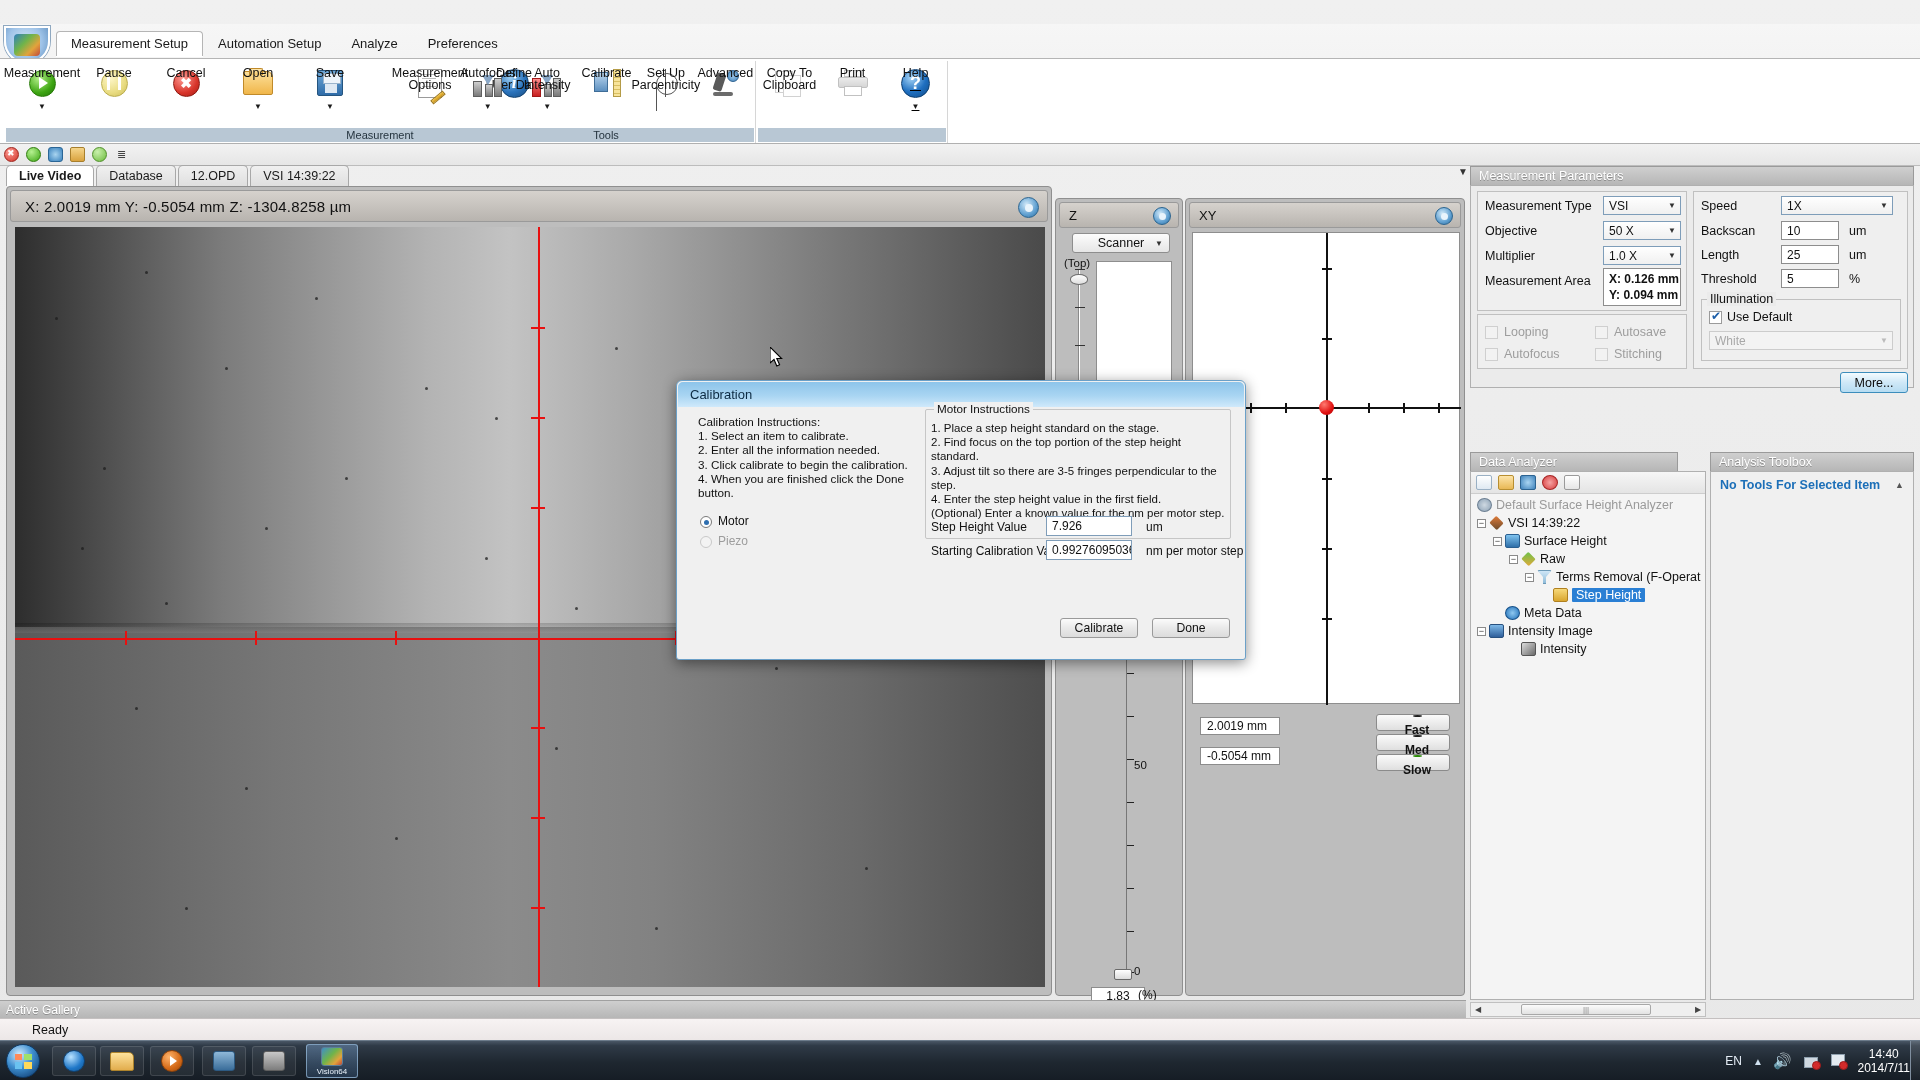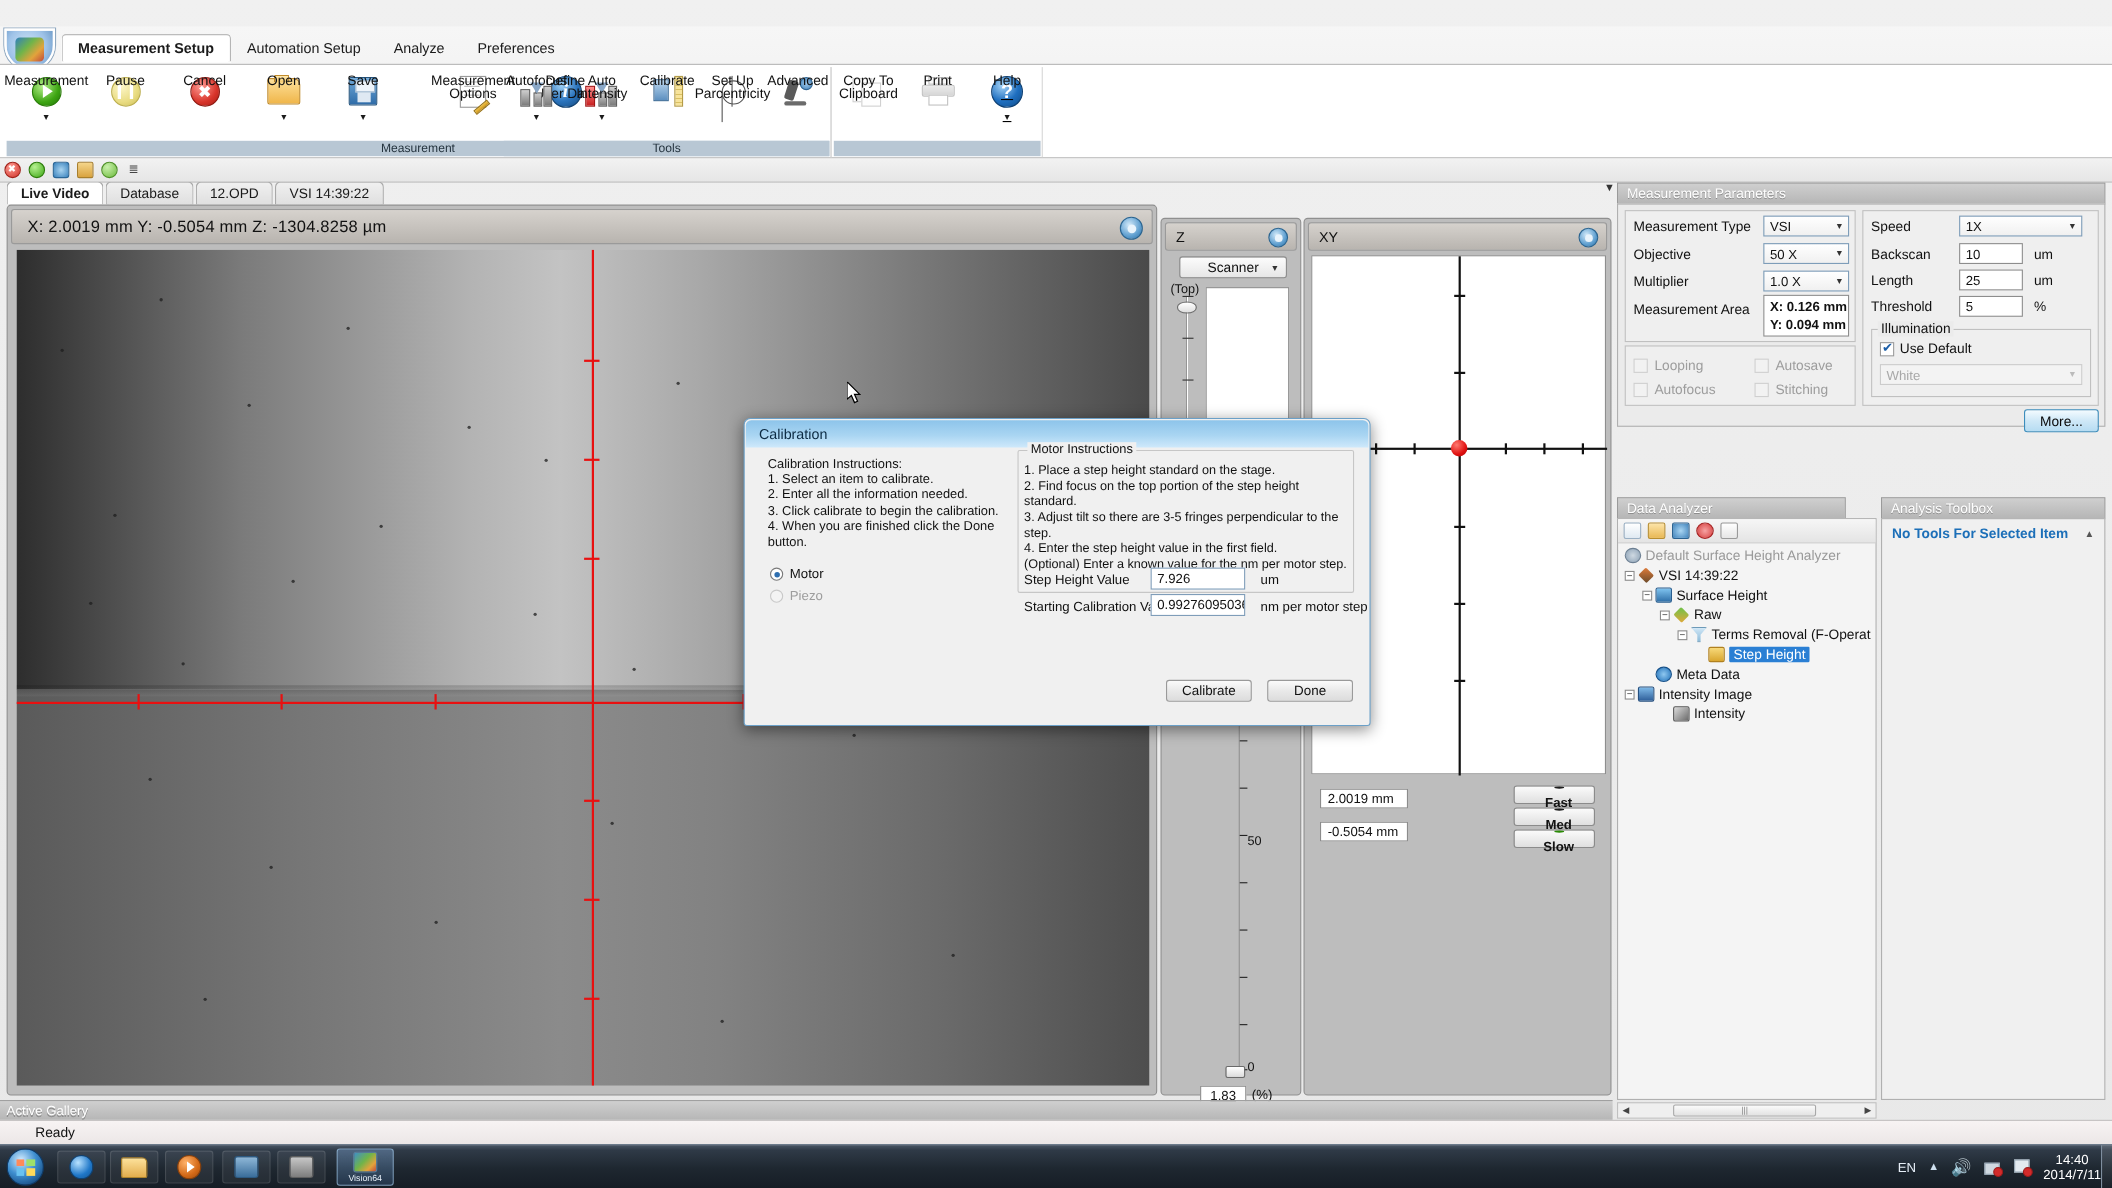--- a/index.html
+++ b/index.html
@@ -43,21 +43,21 @@
   .orb .globe { width:26px; height:22px; border-radius:4px;
     background: linear-gradient(135deg,#2f7fbf 0%, #6fb44a 40%, #e2a33c 70%, #c0483b 100%); }
 
   .rtabs { position:absolute; left:56px; top:6px; display:flex; align-items:flex-end; height:26px; }
   .rtab {
     padding:4px 14px 5px 14px; font-size:13px; color:#1a1a1a;
     border:1px solid transparent; border-bottom:none; cursor:default;
   }
   .rtab.active {
     background:#ffffff; border-color:#b5b5b5;
-    border-radius:4px 4px 0 0; font-weight:bold;
+    border-radius:4px 4px 0 0; font-weight:normal;
     box-shadow: 0 1px 0 #ffffff;
   }
 
   .rbody { position:absolute; left:0; top:34px; width:1920px; height:86px;
     background:#ffffff; border-top:1px solid #b5b5b5; border-bottom:1px solid #b0b0b0; }
 
   .rgroup { position:absolute; top:2px; height:82px; border-right:1px solid #d6d6d6; }
   .rgroup .items { display:flex; align-items:flex-start; height:66px; padding-top:4px; }
   .rgroup .glabel {
     position:absolute; bottom:1px; left:0; right:1px; height:14px;
@@ -199,21 +199,21 @@
            background:linear-gradient(#ffffff,#dedede); border:1px solid #6e6e6e; border-radius:50%/45%;}
   .zchart { position:absolute; left:40px; top:62px; width:76px; height:210px;
             background:#ffffff; border:1px solid #8e8e8e;}
   .zbar { position:absolute; left:22px; bottom:4px; width:40px; height:9px; background:#e01010; border-radius:1px;}
 
   .zaxis { position:absolute; left:70px; top:345px; width:1px; height:430px; background:#ffffff; border-left:1px solid #777;}
   .zaxis i { position:absolute; left:0px; width:7px; height:1px; background:#222; font-size:0;}
   .zlabel { position:absolute; font-size:11.5px; color:#111; left:78px; }
   .zhandle { position:absolute; left:58px; top:770px; width:18px; height:11px;
              background:linear-gradient(#ffffff,#dcdcdc); border:1px solid #6a6a6a; border-radius:2px;}
-  .zpct { position:absolute; left:35px; top:788px; width:42px; height:18px;
+  .zpct { position:absolute; left:35px; top:788px; width:54px; height:18px;
           background:#ffffff; border:1px solid #8c8c8c; font-size:12px; display:flex;
           align-items:center; justify-content:center; color:#111;text-decoration:underline;}
   .zpctlbl { position:absolute; left:82px; top:789px; font-size:12px; color:#111;}
 
   
   .xypanel { position:absolute; left:1185px; top:198px; width:280px; height:798px;
              background:#bdbdbd; border:1px solid #8f8f8f; border-radius:4px; }
   .xyplot { position:absolute; left:6px; top:33px; width:268px; height:472px; background:#ffffff; border:1px solid #8e8e8e;}
   .xyplot .vl { position:absolute; left:133px; top:0; width:2px; height:472px; background:#111; }
   .xyplot .hl { position:absolute; left:0; top:174px; width:268px; height:2px; background:#111; }

